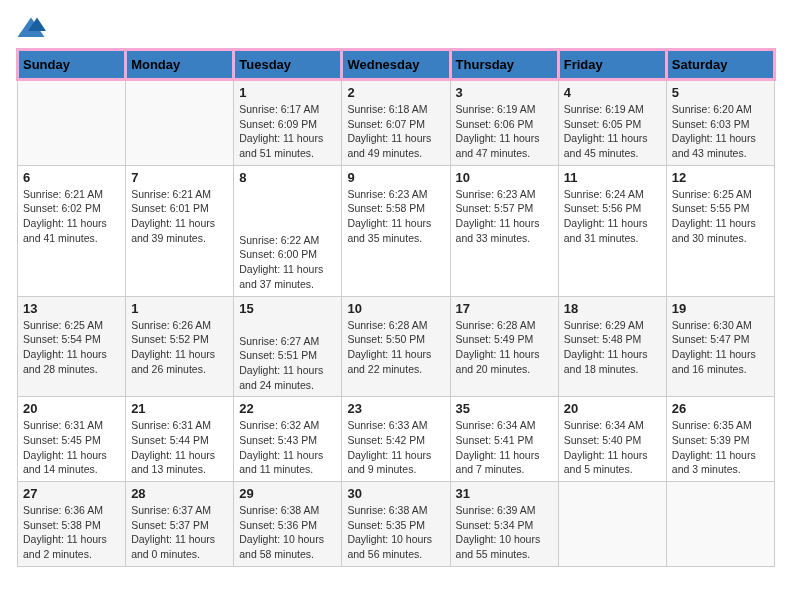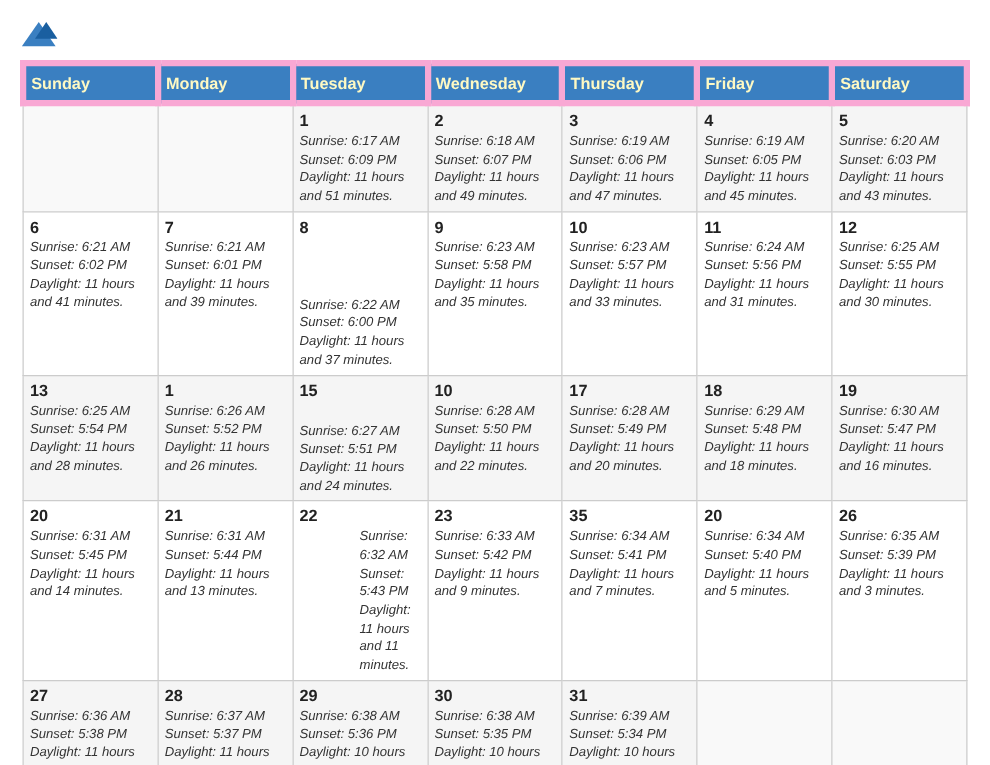--- a/index.html
+++ b/index.html
@@ -48,26 +48,26 @@
       font-size: 16px;
       color: #444;
     }
     .calendar {
       width: 100%;
       border-collapse: collapse;
       margin-top: 8px;
     }
     .calendar thead tr th {
       background: #3a7fc1;
-      color: #fef9c3;
+      color: #000000;
       font-size: 13px;
       font-weight: bold;
       padding: 6px 4px;
       text-align: left;
-      border: 5px solid #f9a8d4;
+      border: 3px solid #f9a8d4;
     }
     .calendar tbody tr td {
       border: 1px solid #ccc;
       vertical-align: top;
       padding: 4px 5px;
       width: 108px;
       min-height: 80px;
       background: #fff;
     }
     .calendar tbody tr:nth-child(odd) td {
@@ -80,21 +80,20 @@
       font-size: 13px;
       font-weight: bold;
       color: #222;
       display: block;
       margin-bottom: 2px;
     }
     .day-info {
       font-size: 10.5px;
       color: #333;
       line-height: 1.4;
-      font-style: italic;
     }
     .empty-cell {
       background: #f9f9f9 !important;
     }
   </style>
 </head>
 <body>
 
 <div>
   <div class="header-top">
@@ -256,21 +255,21 @@
 Daylight: 11 hours and 14 minutes.</div>
           </td>
           <td>
             <span class="day-number">21</span>
             <div class="day-info" style="white-space: pre-line;">Sunrise: 6:31 AM
 Sunset: 5:44 PM
 Daylight: 11 hours and 13 minutes.</div>
           </td>
           <td>
             <span class="day-number">22</span>
-            <div class="day-info" style="white-space: pre-line; margin-left: 48px;">Sunrise: 6:32 AM
+            <div class="day-info" style="white-space: pre-line;">Sunrise: 6:32 AM
 Sunset: 5:43 PM
 Daylight: 11 hours and 11 minutes.</div>
           </td>
           <td>
             <span class="day-number">23</span>
             <div class="day-info" style="white-space: pre-line;">Sunrise: 6:33 AM
 Sunset: 5:42 PM
 Daylight: 11 hours and 9 minutes.</div>
           </td>
           <td>

